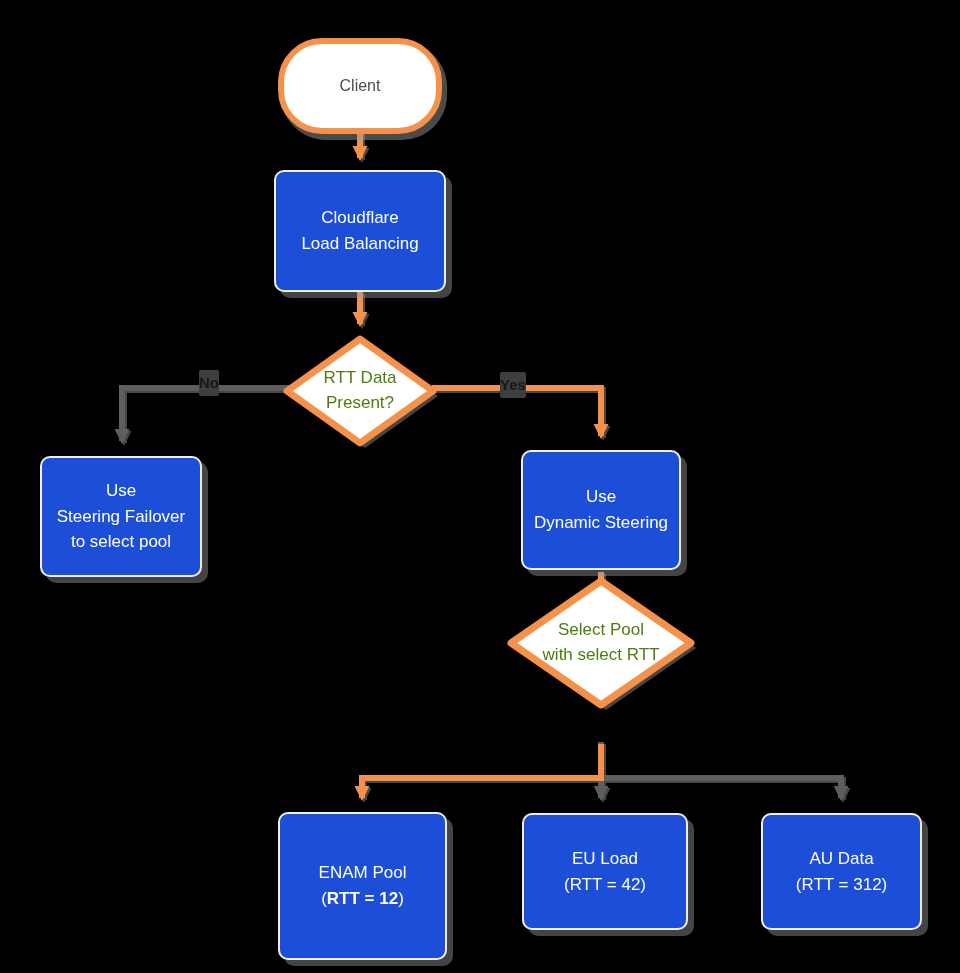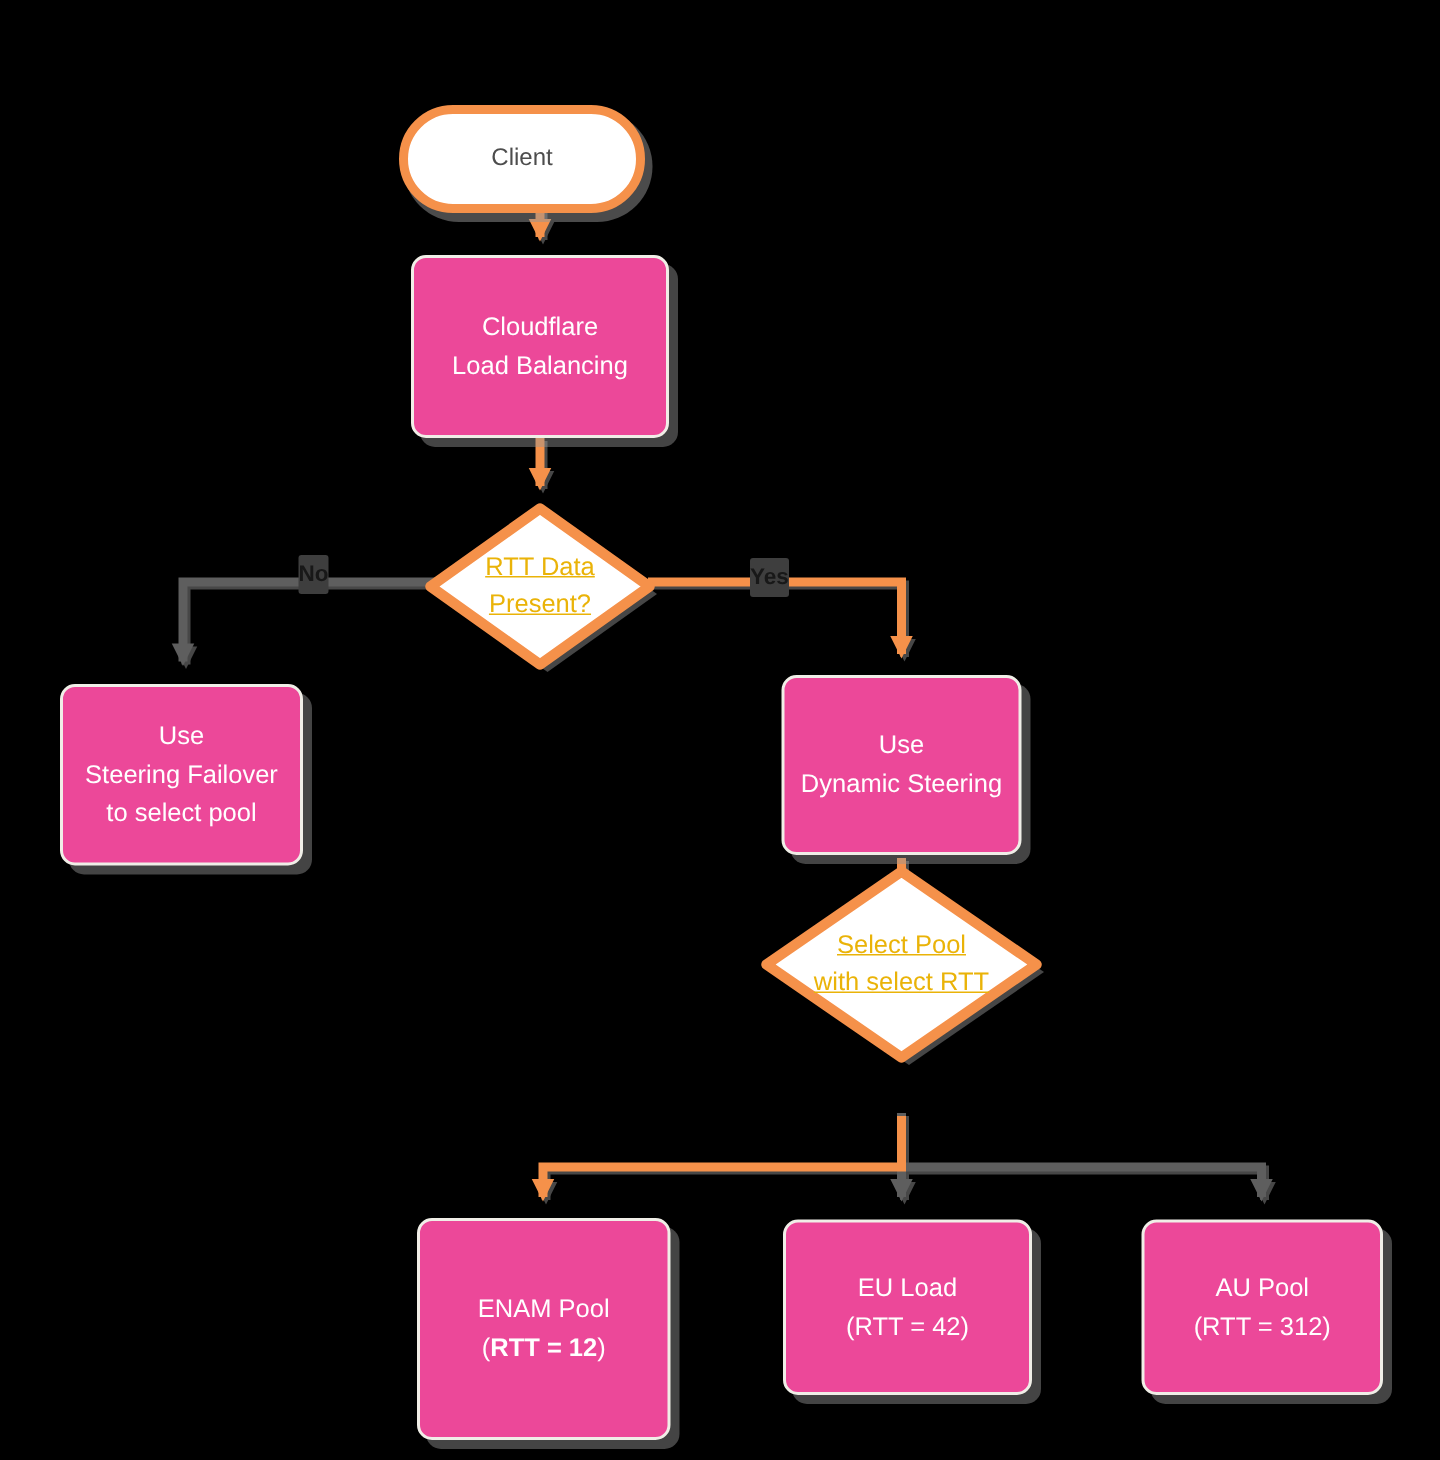--- a/index.html
+++ b/index.html
@@ -12,41 +12,41 @@
   }
   .canvas{position:absolute;inset:0;}
   svg.wires{position:absolute;left:0;top:0;z-index:1;}
 
   .node{
     position:absolute;z-index:2;
     display:flex;flex-direction:column;align-items:center;justify-content:center;
     text-align:center;box-sizing:border-box;
   }
   .process{
-    background:#ec4899;
+    background:#1d4ed8;
     border:2px solid #F0EEE7;
     border-radius:10px;
     color:#FFFFFF;
     font-size:17px;line-height:1.52;
     box-shadow:6px 6px 0 0 rgba(150,150,150,0.45);
   }
   .terminator{
     background:#FFFFFF;
     border:6px solid #F5914A;
     border-radius:44px;
     color:#4D4D4D;
     font-size:16px;
     box-shadow:4px 5px 0 1px rgba(150,150,150,0.5);
   }
   .diamond-wrap{position:absolute;z-index:2;}
   .diamond-wrap svg{position:absolute;left:0;top:0;}
   .diamond-label{
     position:absolute;inset:0;z-index:3;
     display:flex;flex-direction:column;align-items:center;justify-content:center;
-    text-align:center;color:#eab308;font-size:17px;line-height:1.45;text-decoration:underline;
+    text-align:center;color:#4d7c0f;font-size:17px;line-height:1.45;
   }
   .edge-label{
     position:absolute;z-index:4;
     background:#3E3E3E;color:#181818;
     font-size:15px;font-weight:700;
     padding:4px 0;border-radius:2px;line-height:1.2;
   }
   .bold{font-weight:700;}
 </style>
 </head>
@@ -70,21 +70,21 @@
       <path d="M601 778 L841 778 L841 798" stroke="#5E5E5E" marker-end="url(#ah-gray)"></path>
 
       <path d="M360 116 L360 158" stroke="#F5914A" marker-end="url(#ah-orange)"></path>
       <path d="M360 292 L360 324" stroke="#F5914A" marker-end="url(#ah-orange)"></path>
       <path d="M432 388 L601 388 L601 436" stroke="#F5914A" marker-end="url(#ah-orange)"></path>
       <path d="M601 572 L601 602" stroke="#F5914A" marker-end="url(#ah-orange)"></path>
       <path d="M601 744 L601 778 L362 778 L362 798" stroke="#F5914A" marker-end="url(#ah-orange)"></path>
     </g>
   </svg>
 
-  <div class="node terminator" style="left:266px;top:38px;width:164px;height:72px;margin-top:32px;">
+  <div class="node terminator" style="left:278px;top:38px;width:164px;height:96px;">
     <span>Client</span>
   </div>
 
   <div class="node process" style="left:274px;top:170px;width:172px;height:122px;">
     <div>Cloudflare</div>
     <div>Load Balancing</div>
   </div>
 
   <div class="diamond-wrap" style="left:281px;top:333px;width:158px;height:116px;">
     <svg width="158" height="116" viewBox="0 0 158 116">
@@ -128,17 +128,17 @@
       <span>(</span><span class="bold">RTT = 12</span><span>)</span>
     </div>
   </div>
 
   <div class="node process" style="left:522px;top:813px;width:166px;height:117px;">
     <div>EU Load</div>
     <div>(RTT = 42)</div>
   </div>
 
   <div class="node process" style="left:761px;top:813px;width:161px;height:117px;">
-    <div>AU Pool</div>
+    <div>AU Data</div>
     <div>(RTT = 312)</div>
   </div>
 
 </div>
 
 </body></html>

